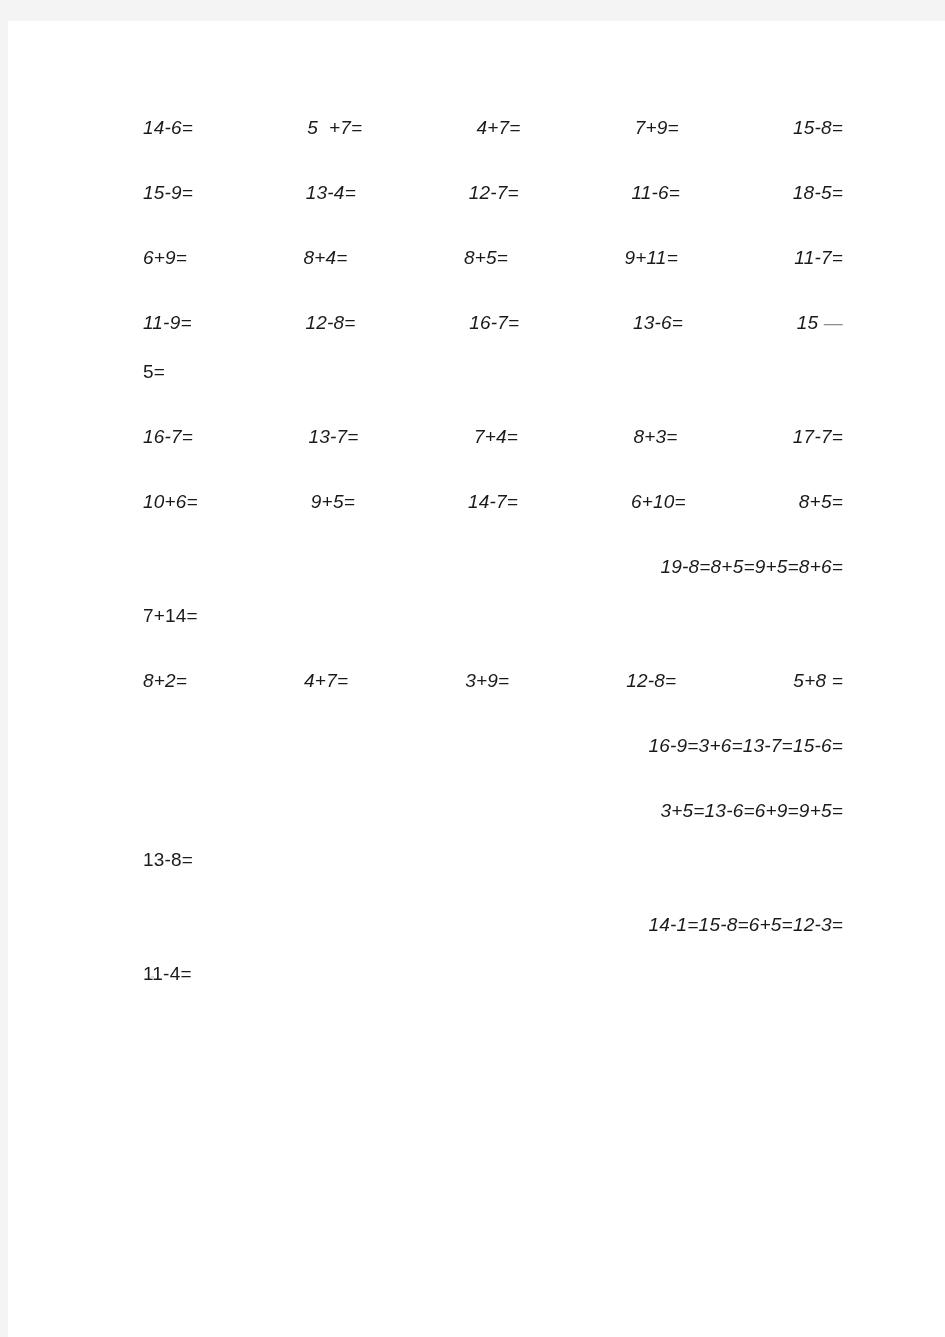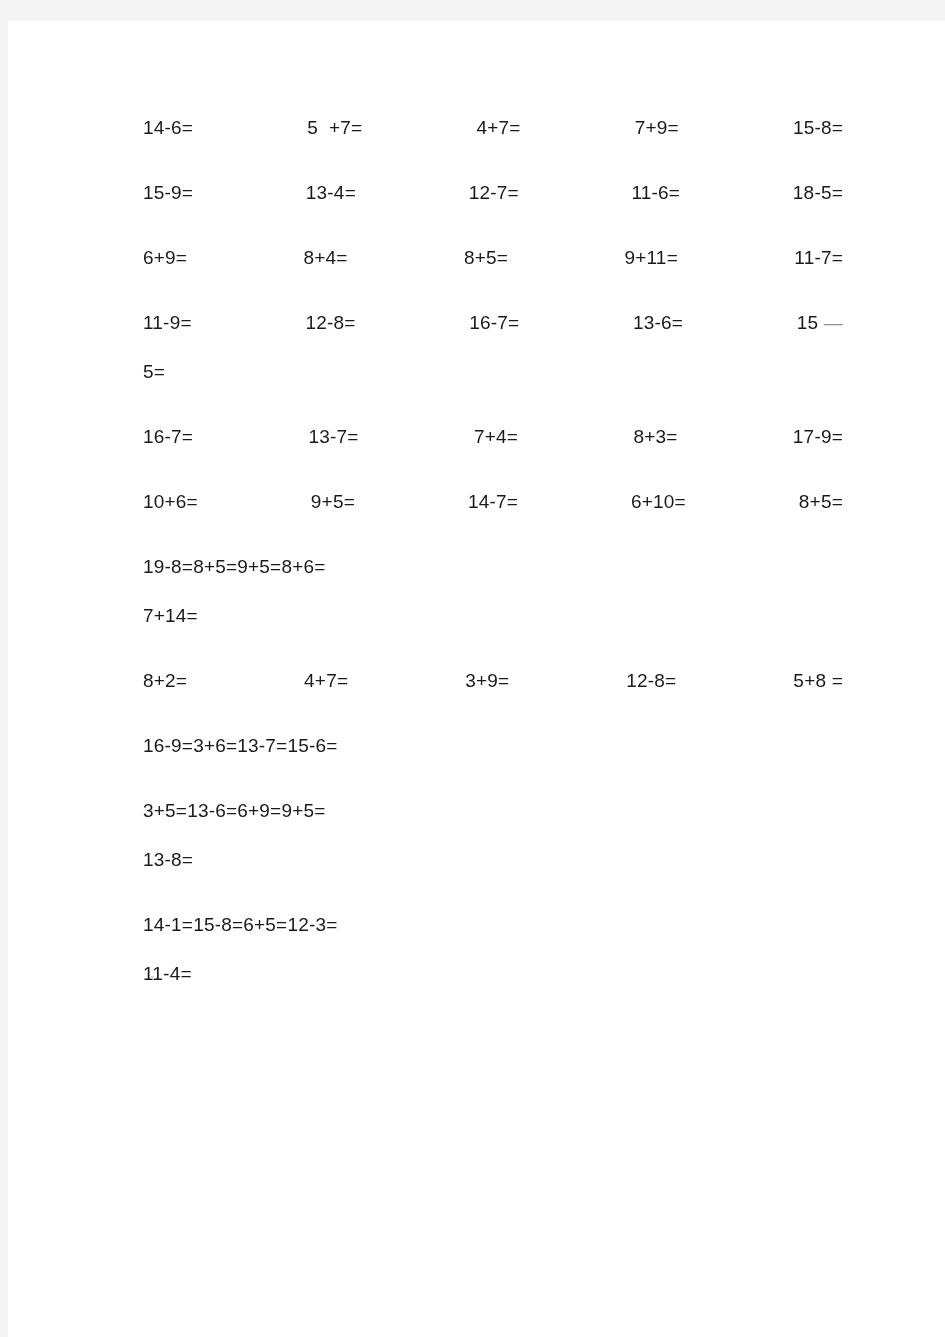--- a/index.html
+++ b/index.html
@@ -31,29 +31,30 @@
     position: absolute;
     left: 135px;
     top: 82px;
     width: 700px;
   }
 
   .problem-row {
     display: flex;
     width: 100%;
     margin-bottom: 16px;
+    font-style: italic;
   }
 
   
   .row-5 {
     justify-content: space-between;
   }
   
   .row-4 {
-    justify-content: flex-start;
+    justify-content: flex-end;
   }
 
   .problem {
     font-family: "Liberation Sans", sans-serif;
     font-size: 19px;
     color: #1a1a1a;
     line-height: 49px;
     white-space: pre;
     letter-spacing: 0.2px;
   }
@@ -133,21 +134,21 @@
           <span class="problem">15 <span class="long-dash">—</span></span>
         </div>
         <div class="wrapped-line"><span class="problem">5=</span></div>
       </div>
       <div class="row-block">
         <div class="problem-row row-5">
           <span class="problem">16-7=</span>
           <span class="problem">13-7=</span>
           <span class="problem">7+4=</span>
           <span class="problem">8+3=</span>
-          <span class="problem">17-9=</span>
+          <span class="problem">17-7=</span>
         </div>
       </div>
       <div class="row-block">
         <div class="problem-row row-5">
           <span class="problem">10+6=</span>
           <span class="problem">9+5=</span>
           <span class="problem">14-7=</span>
           <span class="problem">6+10=</span>
           <span class="problem">8+5=</span>
         </div>

